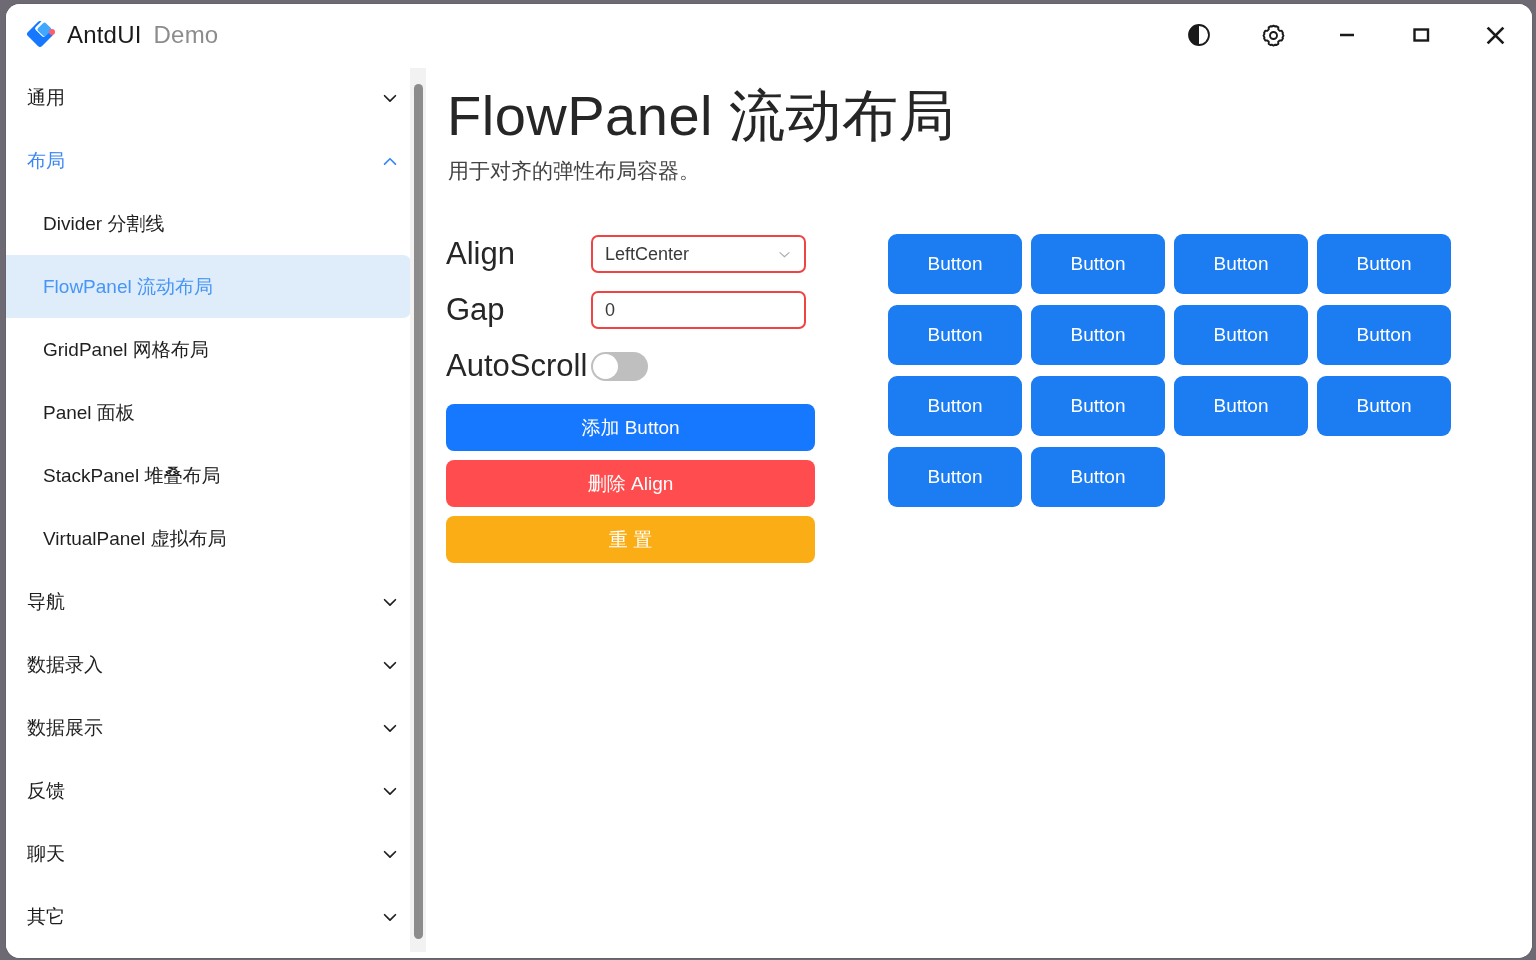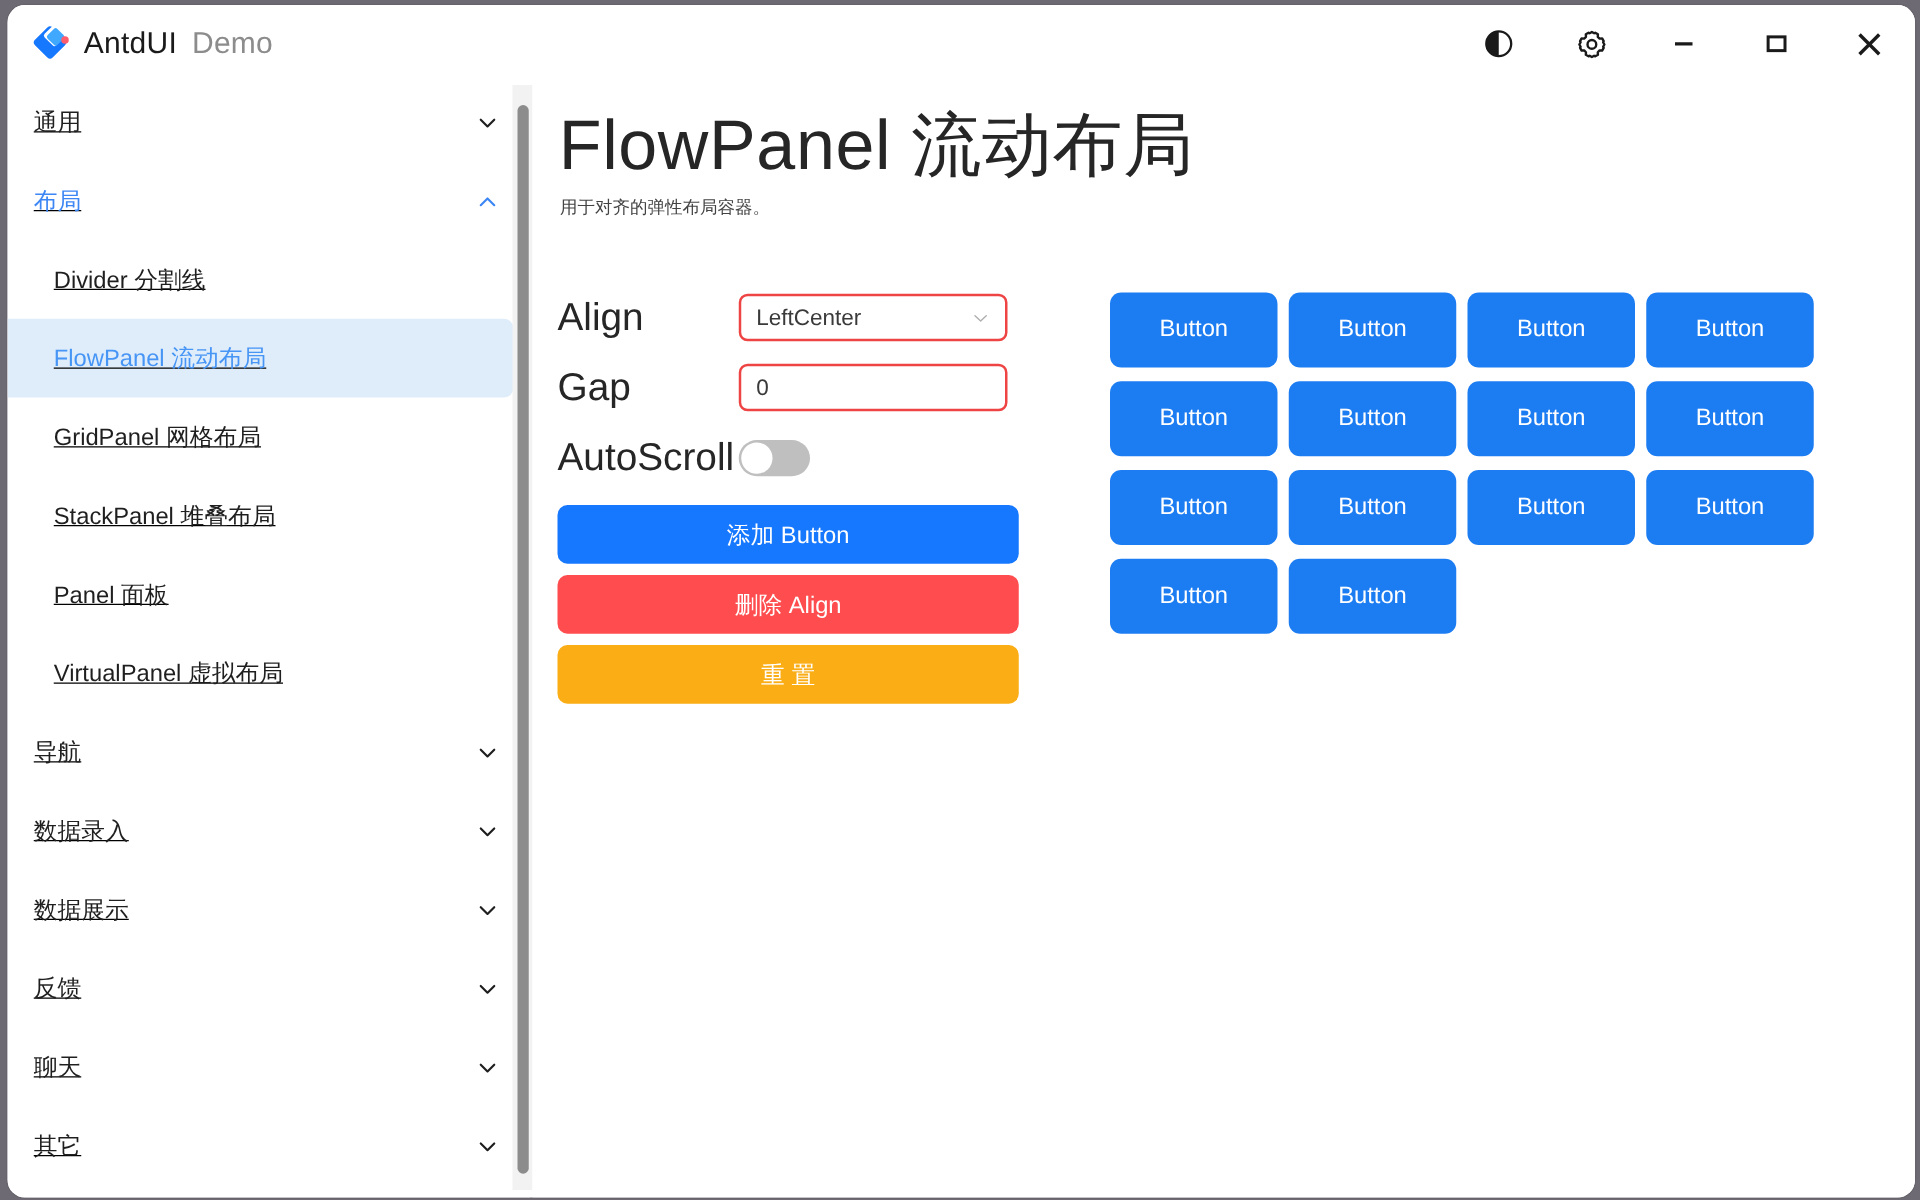--- a/index.html
+++ b/index.html
@@ -139,21 +139,20 @@
 
   
   .sidebar {
     position: absolute;
     left: 0;
     top: 62px;
     width: 418px;
     height: 892px;
     background: #ffffff;
     overflow: hidden;
-    text-decoration: underline;
   }
 
   .nav-group-header {
     height: 63px;
     display: flex;
     align-items: center;
     justify-content: space-between;
     padding: 0 25px 0 21px;
     cursor: pointer;
   }
@@ -218,21 +217,21 @@
     font-size: 56px;
     font-weight: 400;
     color: #262626;
     letter-spacing: 0.5px;
     white-space: nowrap;
   }
   .page-desc {
     position: absolute;
     left: 22px;
     top: 91px;
-    font-size: 14px;
+    font-size: 21px;
     color: #434343;
   }
 
   
   .controls {
     position: absolute;
     left: 20px;
     top: 160px;
     width: 370px;
   }
@@ -386,22 +385,22 @@
         </div>
         <div class="nav-group-header open">
           <span class="label">布局</span>
           <svg class="chev" viewBox="0 0 20 20">
             <polyline points="4,13.5 10,7.5 16,13.5" fill="none" stroke="#3d87f5" stroke-width="1.9" stroke-linecap="round" stroke-linejoin="round"></polyline>
           </svg>
         </div>
         <div class="nav-item">Divider 分割线</div>
         <div class="nav-item selected">FlowPanel 流动布局</div>
         <div class="nav-item">GridPanel 网格布局</div>
+        <div class="nav-item">Panel 面板</div>
         <div class="nav-item">StackPanel 堆叠布局</div>
-        <div class="nav-item">Panel 面板</div>
         <div class="nav-item">VirtualPanel 虚拟布局</div>
         <div class="nav-group-header">
           <span class="label">导航</span>
           <svg class="chev" viewBox="0 0 20 20">
             <polyline points="4,7.5 10,13.5 16,7.5" fill="none" stroke="#1f1f1f" stroke-width="1.9" stroke-linecap="round" stroke-linejoin="round"></polyline>
           </svg>
         </div>
         <div class="nav-group-header">
           <span class="label">数据录入</span>
           <svg class="chev" viewBox="0 0 20 20">

